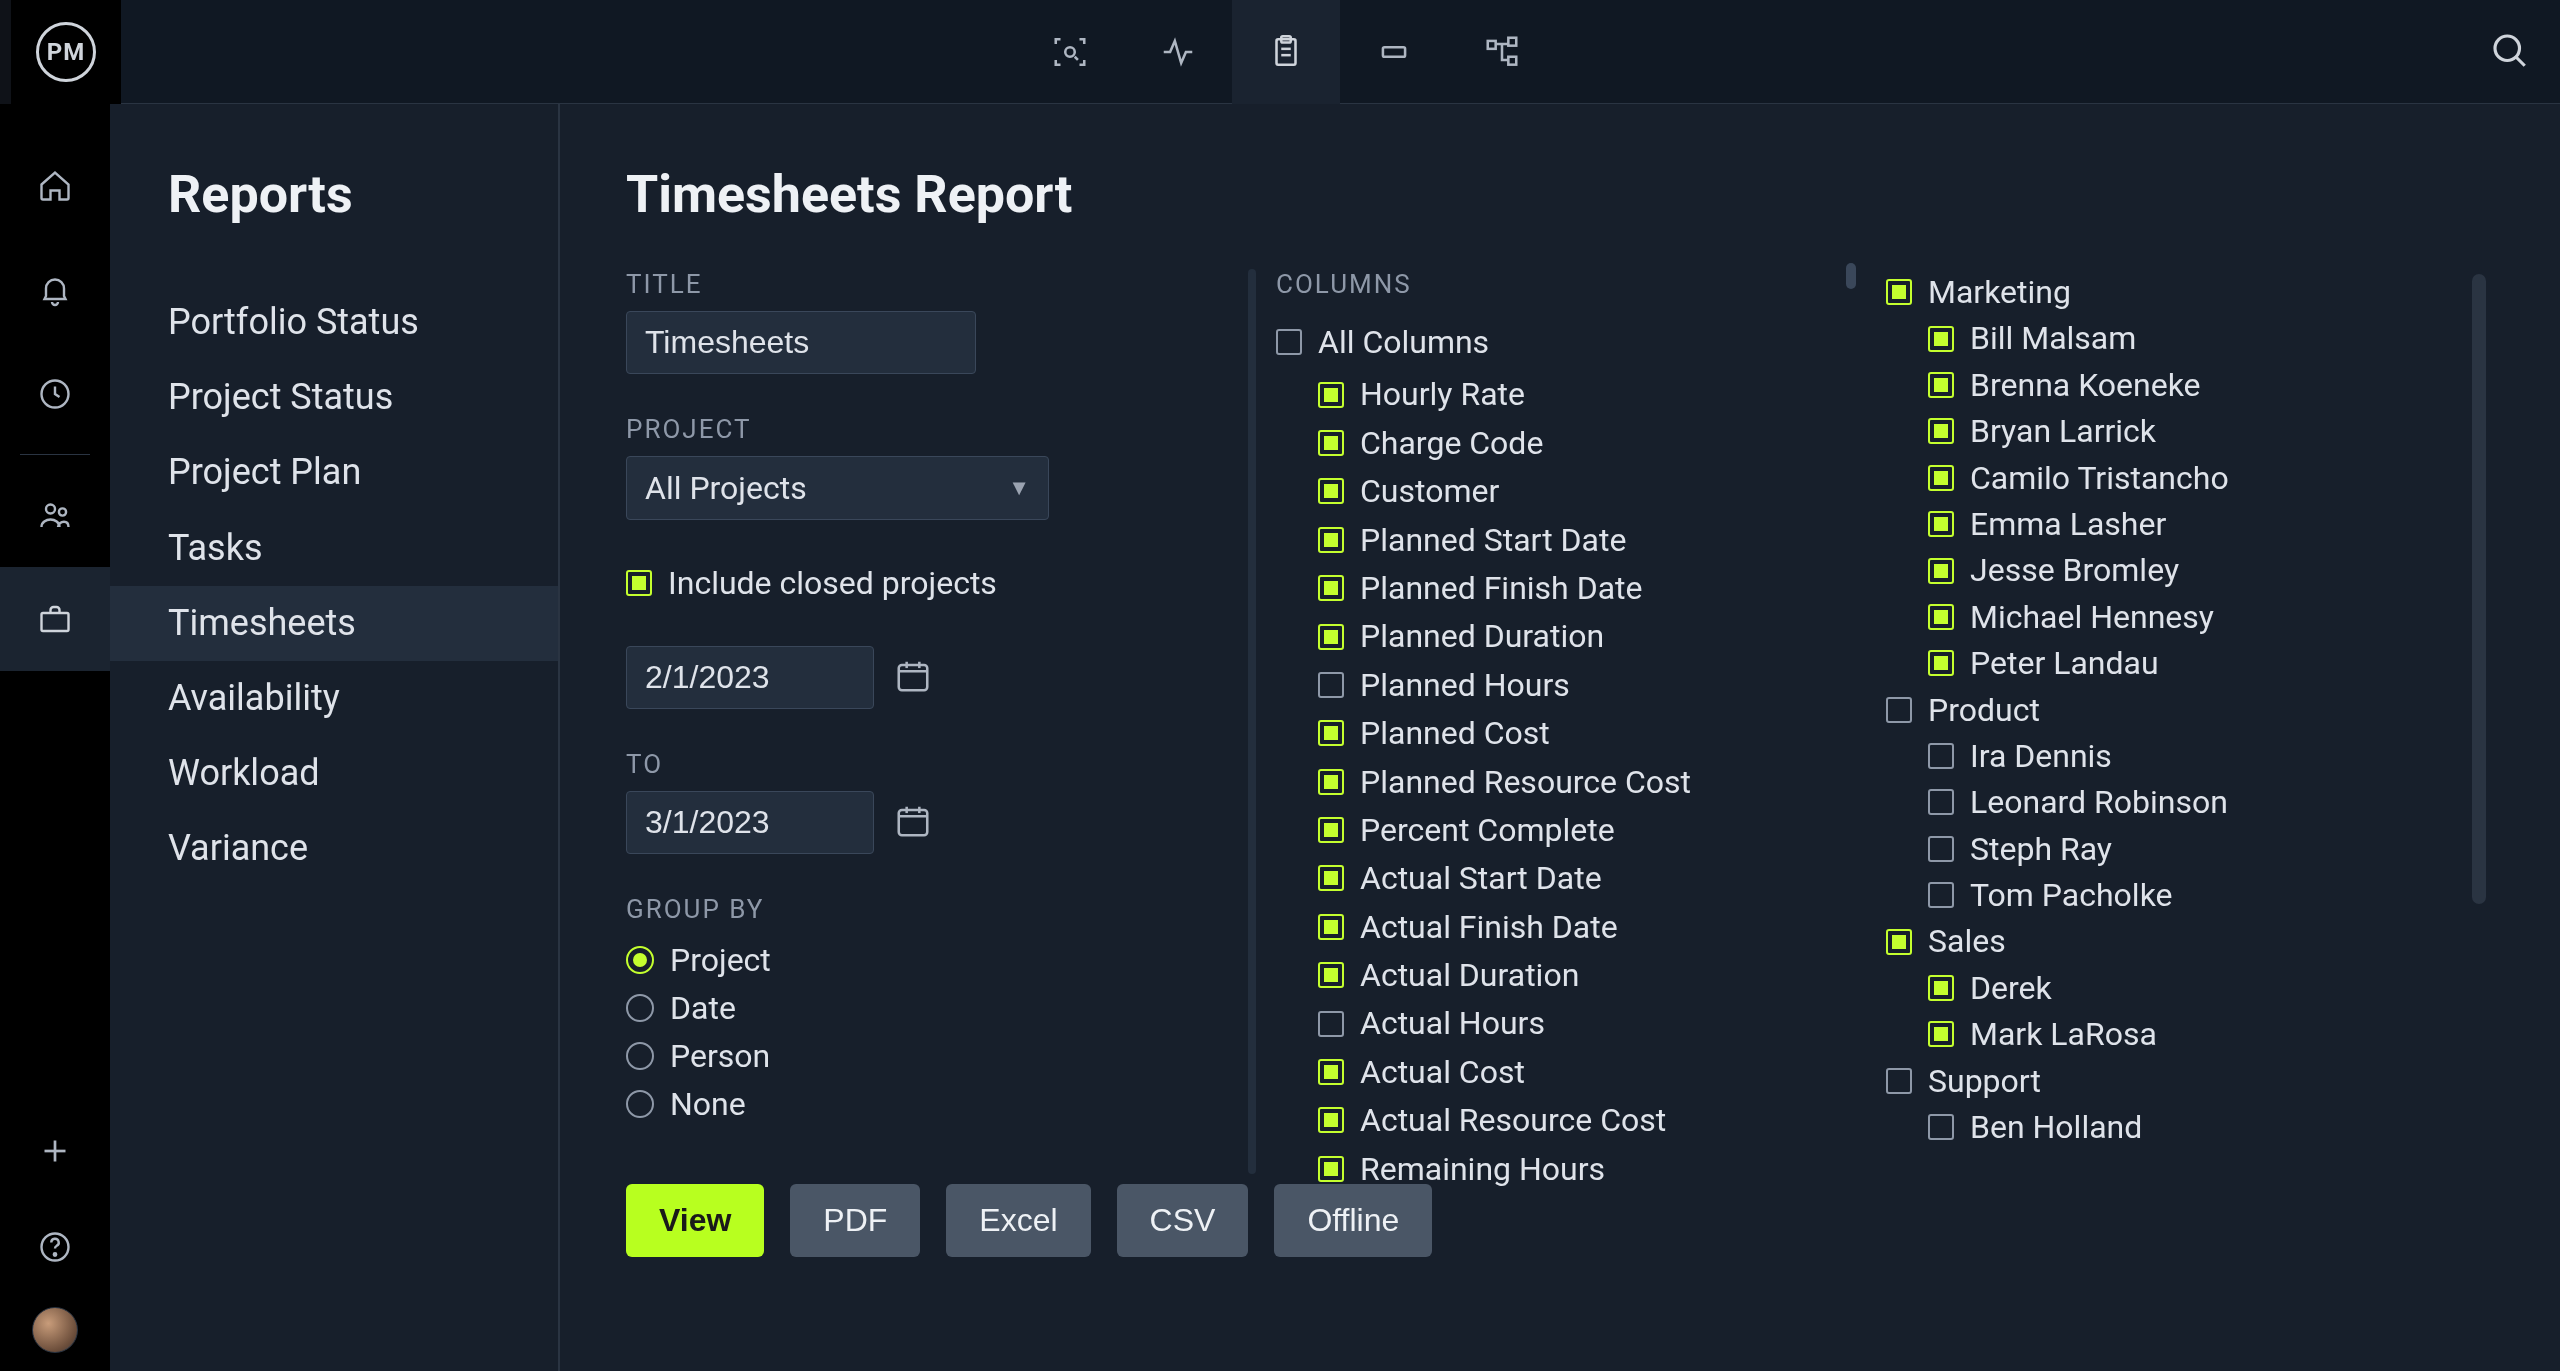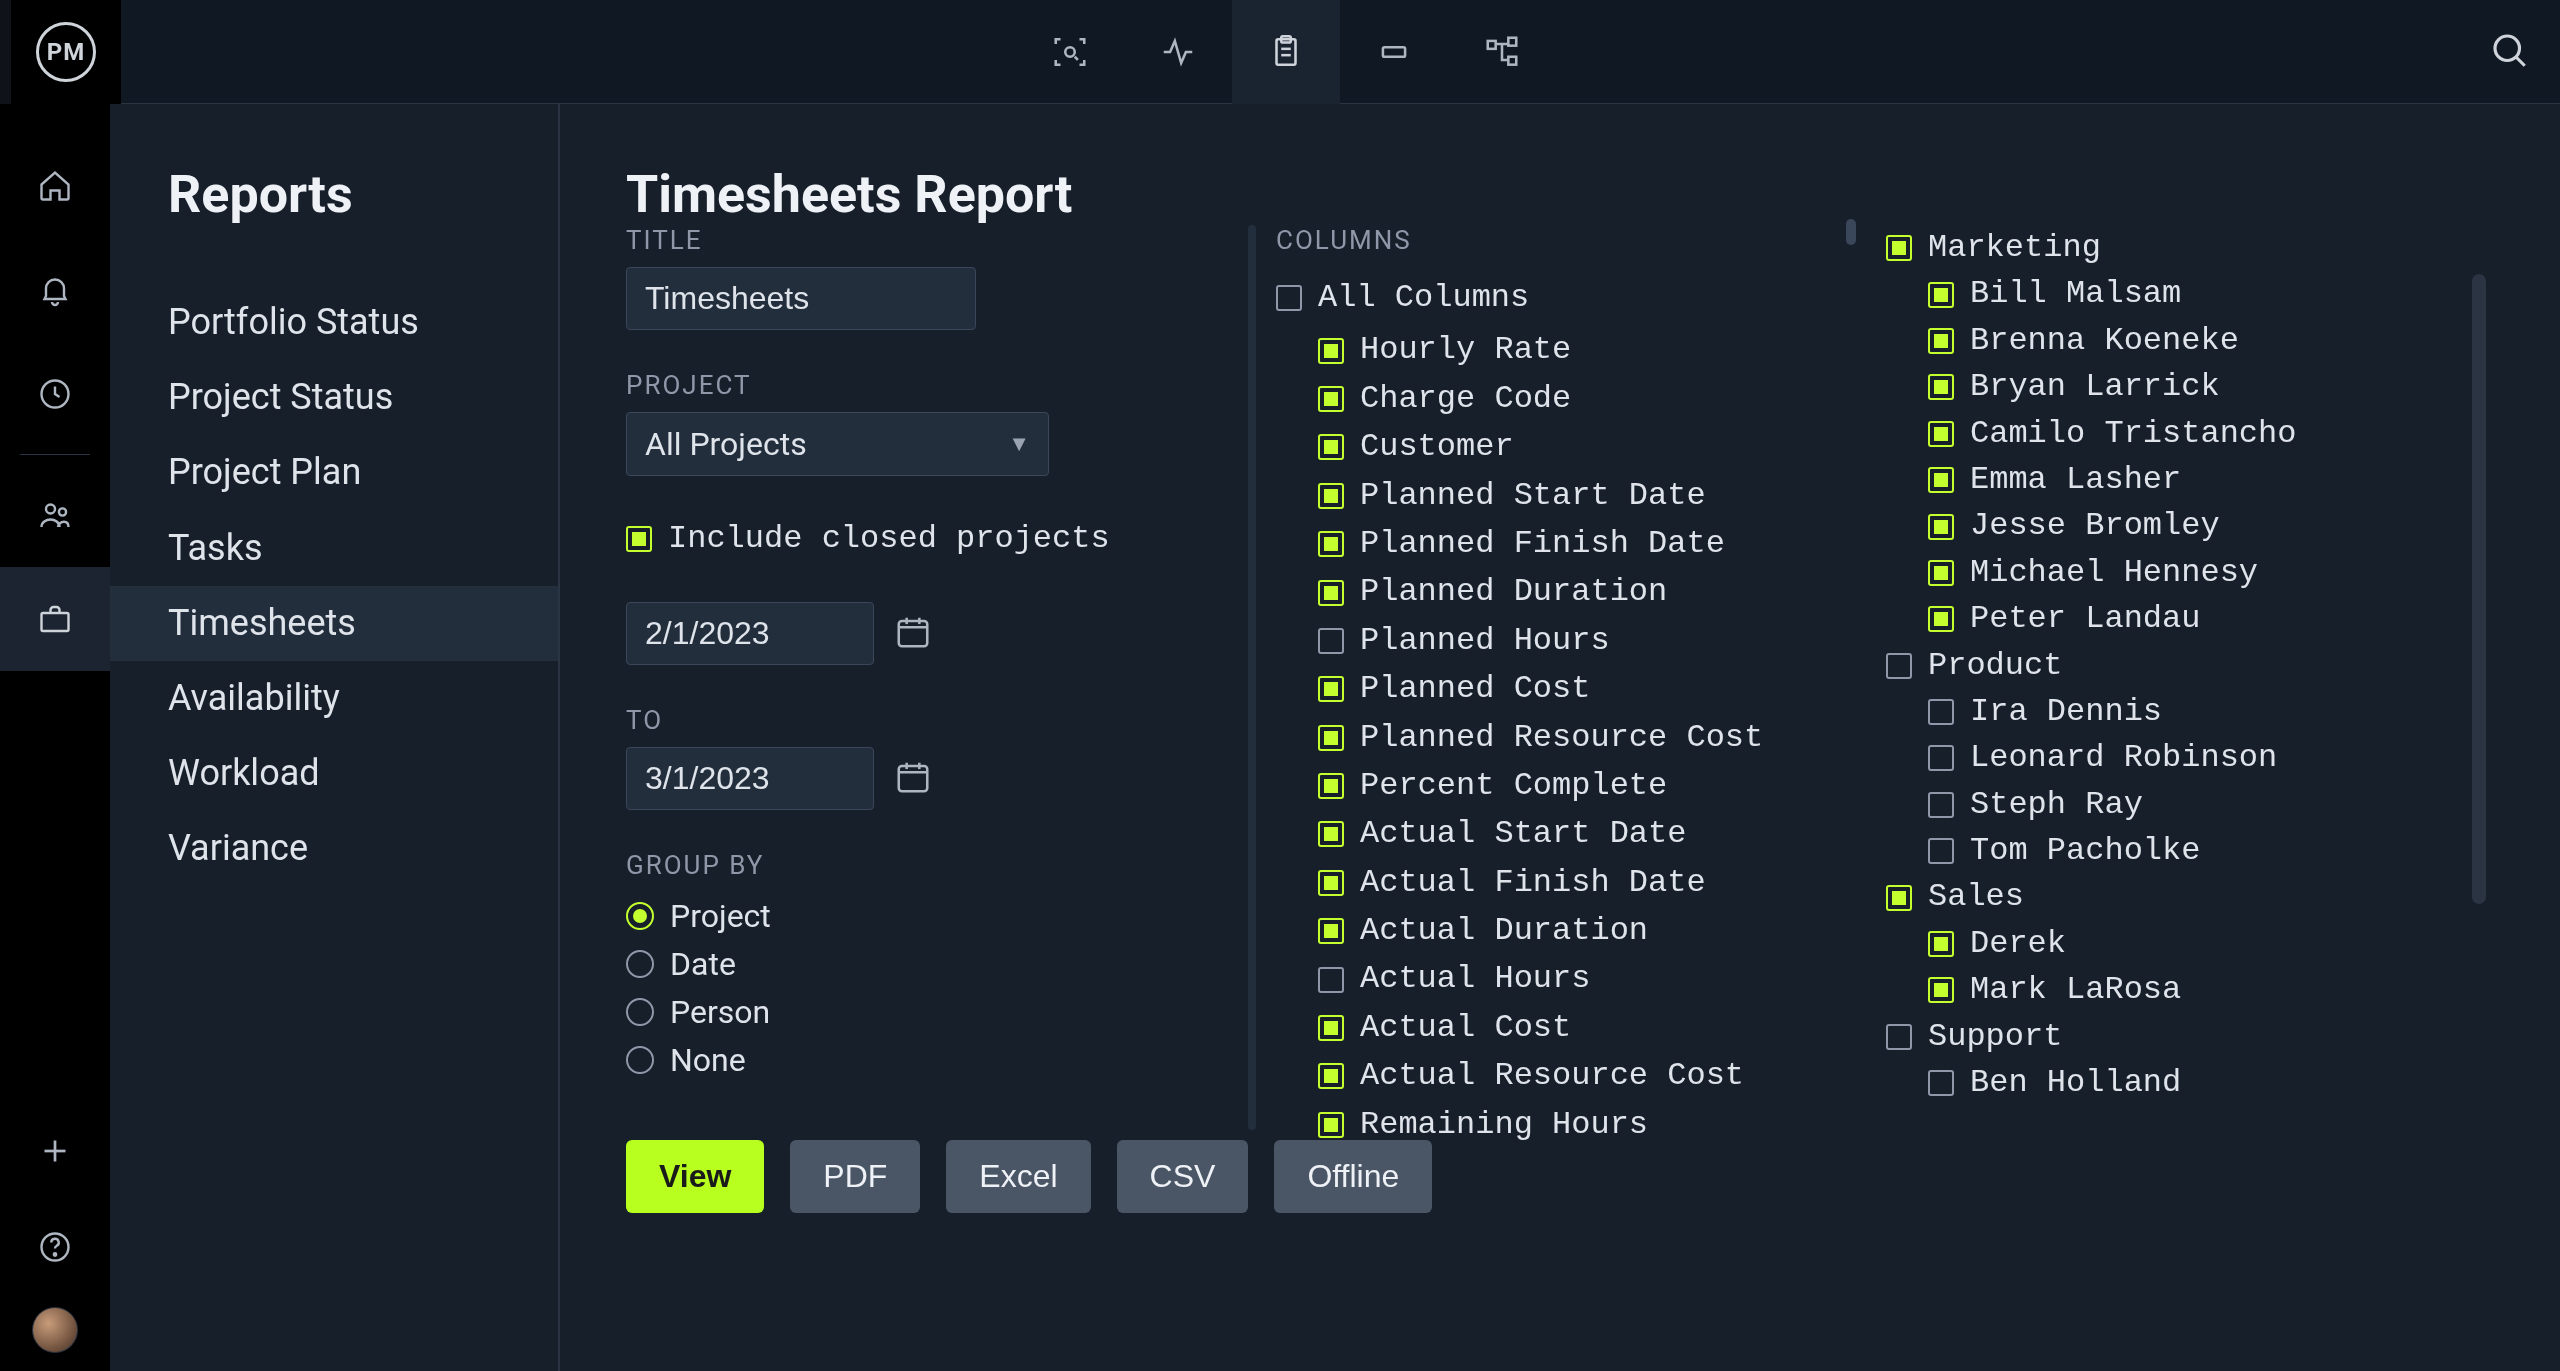--- a/index.html
+++ b/index.html
@@ -154,20 +154,21 @@
     right: 0;
     top: 104px;
     bottom: 0;
     background: #171f2b;
     padding: 60px 0 0 66px;
   }
   .main h2 {
     font-size: 52px;
     font-weight: 700;
     color: #eef1f5;
+    margin-bottom: 44px;
   }
 
   .form-cols {
     display: flex;
     gap: 50px;
   }
   .col-left   { width: 600px; }
   .col-mid    { width: 560px; position: relative; }
   .col-right  { width: 560px; position: relative; }
 
@@ -203,21 +204,20 @@
 
   
   .chk {
     display: flex;
     align-items: center;
     gap: 16px;
     font-size: 32px;
     color: #dfe3ea;
     cursor: pointer;
     line-height: 1.45;
-    font-family: Liberation Mono, monospace;
   }
   .chk-box {
     width: 26px; height: 26px;
     border: 2px solid #8e98a8;
     border-radius: 3px;
     display: inline-flex;
     align-items: center;
     justify-content: center;
     flex-shrink: 0;
     position: relative;

